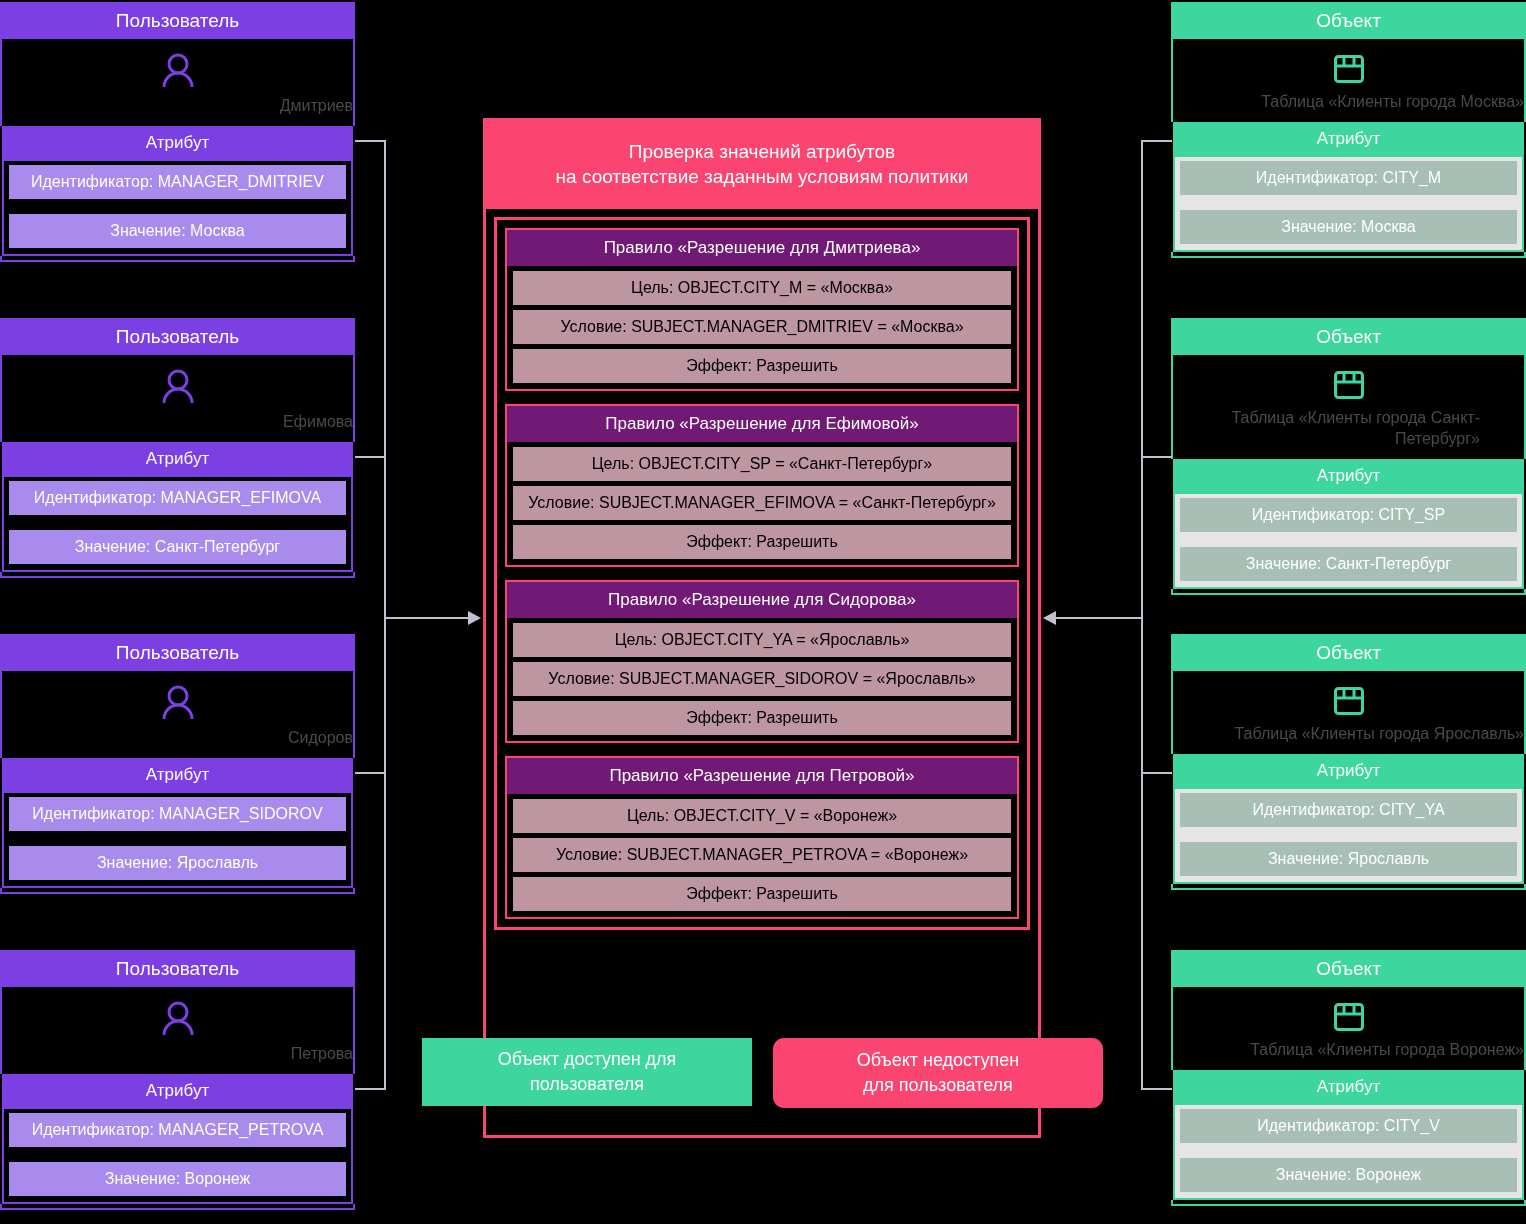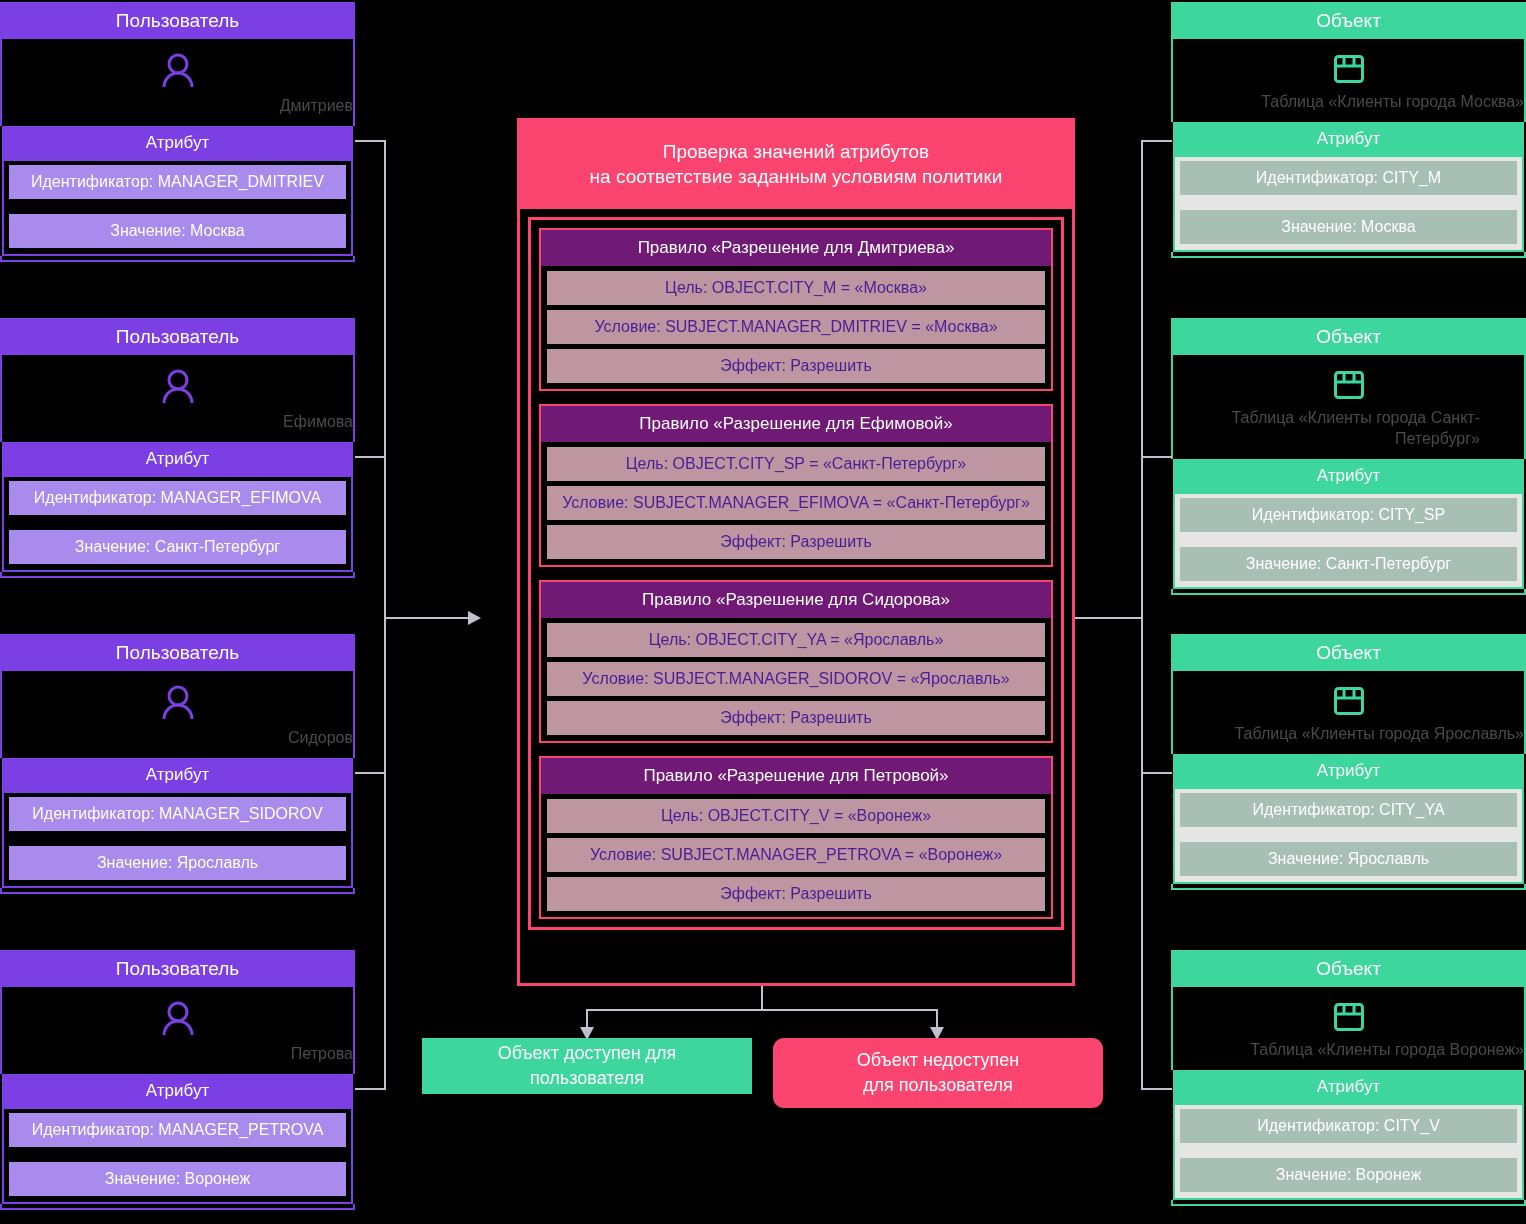--- a/index.html
+++ b/index.html
@@ -52,50 +52,50 @@
   .obj .attr-head   { background:#3DD69F; }
   .obj .attr-box    { border-color:#3DD69F; background:#e5e5e5; }
   .obj .attr-row    { background:#A8BFB6; }
   .obj .card-foot   { border:2px solid #3DD69F; border-top:none; margin:0; height:6px; }
 
   .icon-person svg { display:block; margin:0 auto; }
   .icon-table  svg { display:block; margin:0 auto; }
 
   
   #policy {
-    position:absolute; left:483px; top:118px; width:558px; height:868px;
-    border:3px solid #FB4570; background:#000;margin-left:34px;
+    position:absolute; left:483px; top:118px; width:558px; height:1020px;
+    border:3px solid #FB4570; background:#000;
   }
   #policy-title {
     background:#FB4570; color:#fff; text-align:center;
     font-size:19px; line-height:25px; font-weight:400;
     padding:18px 10px 20px 10px;
   }
   #rules-wrap {
     border:3px solid #FB4570; margin:8px; padding:8px;
     display:flex; flex-direction:column; gap:13px; background:#000;
   }
   .rule { border:2px solid #FB4570; background:#000; }
   .rule-head {
     background:#701a75; color:#ffffff; text-align:center;
     font-size:17px; line-height:36px; height:36px;
   }
   .rule-rows { padding:5px 6px 6px 6px; display:flex; flex-direction:column; gap:5px; }
   .rule-row {
-    background:#BD96A2; color:#4c1d95; text-align:center;
+    background:#BD96A2; color:#000000; text-align:center;
     font-size:16px; line-height:34px; height:34px; white-space:nowrap;
   }
 
   
   .outcome {
     position:absolute; text-align:center; color:#ffffff;
     font-size:18px; line-height:25px; display:flex;
     align-items:center; justify-content:center; padding:0 12px;
   }
-  #outcome-allow { left:422px;  top:1038px; width:330px; height:56px; background:#3DD69F; }
+  #outcome-allow { left:422px;  top:1038px; width:330px; height:68px; background:#3DD69F; }
   #outcome-deny  { left:773px;  top:1038px; width:330px; height:70px; background:#FB4570;border-radius:11px; }
 
   
   .conn { position:absolute; background:#BFC2CE; }
   .arrow { position:absolute; width:0; height:0; }
 </style>
 </head>
 <body>
 
 <div id="stage">

